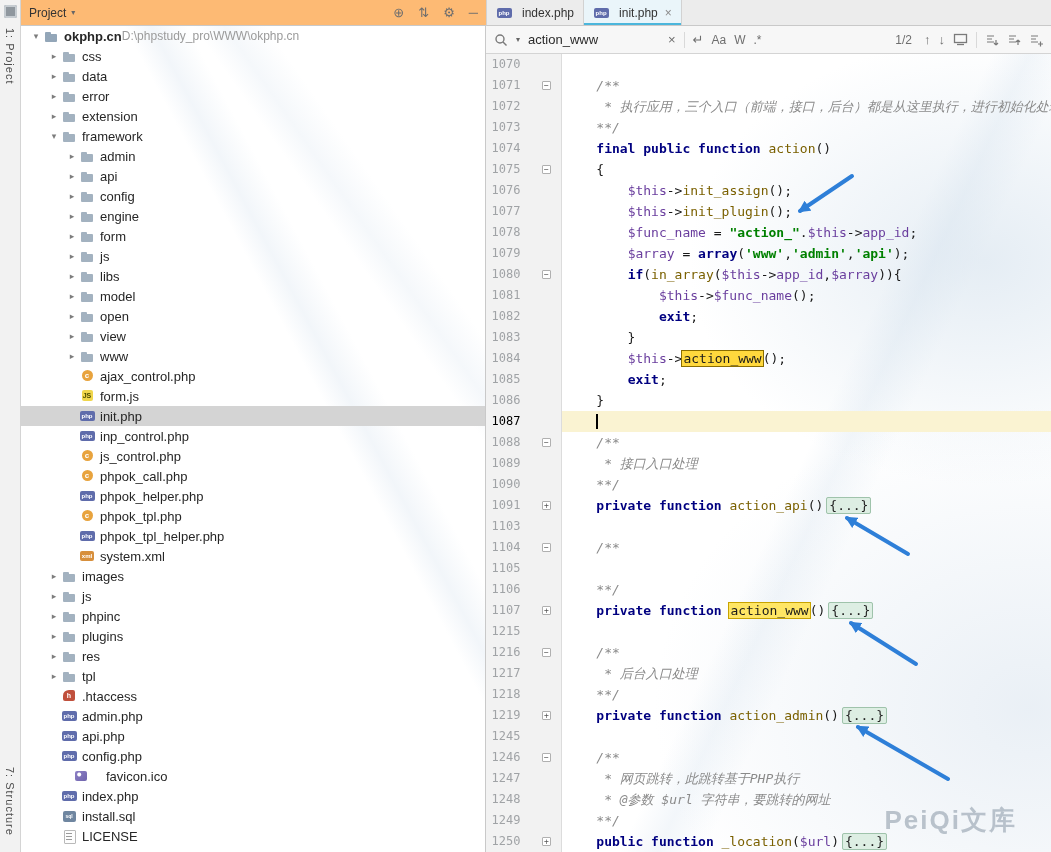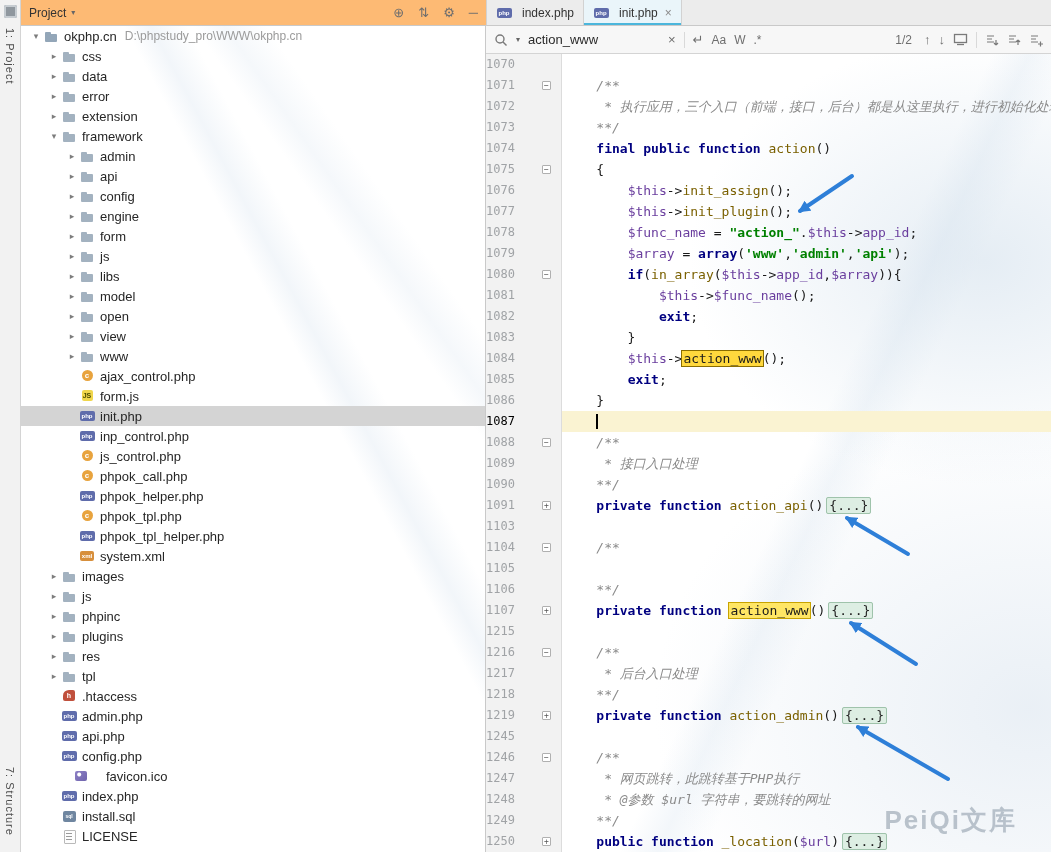--- a/index.html
+++ b/index.html
@@ -31,22 +31,22 @@
   
   .project-panel{width:465px;flex:none;position:relative;background:#fff;border-right:1px solid #c9c9c9;overflow:hidden}
   .tree-bg{position:absolute;inset:0;pointer-events:none;background:
     linear-gradient(62deg, rgba(255,255,255,0) 60%, rgba(208,222,236,0.28) 63%, rgba(255,255,255,0) 67%),
     linear-gradient(55deg, rgba(255,255,255,0) 72%, rgba(208,222,236,0.22) 75%, rgba(255,255,255,0) 79%)}
   .tree{position:absolute;inset:0}
   .tree-row{display:flex;align-items:center;height:20px;font-size:13px;color:#262626;white-space:nowrap}
   .tree-row.selected{background:#d4d4d4}
   .chev{width:14px;flex:none;font-size:9px;color:#7d7d7d;text-align:center}
   .ticon{width:16px;height:16px;flex:none;margin-right:5px;position:relative}
-  .tlabel.bold{font-weight:normal}
-  .tpath{margin-left:8px;color:#9b9b9b;font-size:12px}
+  .tlabel.bold{font-weight:bold}
+  .tpath{color:#9b9b9b;font-size:12px}
 
   .ticon-folder::before,.ticon-folder-root::before{content:"";position:absolute;left:2px;top:6px;width:12px;height:8px;background:#a3b2c0;border-radius:1px}
   .ticon-folder::after,.ticon-folder-root::after{content:"";position:absolute;left:2px;top:4px;width:6px;height:3px;background:#a3b2c0;border-radius:1px 1px 0 0}
   .ticon-folder-root::before{background:#93a6b8}
   .ticon-folder-root::after{background:#93a6b8}
   .ticon-image::before{content:"";position:absolute;left:2px;top:3px;width:12px;height:10px;border-radius:2px;
     background:radial-gradient(circle at 35% 35%, #fff 1.5px, rgba(255,255,255,0) 2.5px),linear-gradient(135deg,#8d80c5,#6f64ad)}
   .ticon-text::before{content:"";position:absolute;left:3px;top:2px;width:10px;height:12px;background:#fdfdfd;border:1px solid #b9b9b9;border-radius:1px}
   .ticon-text::after{content:"";position:absolute;left:5px;top:5px;width:6px;height:7px;background:repeating-linear-gradient(#9a9a9a 0 1px, rgba(0,0,0,0) 1px 3px)}
 
@@ -68,21 +68,21 @@
   .snav{font-size:13px;color:#6e6e6e}
   .counter{color:#6e6e6e;margin-right:4px}
 
   .code-area{flex:1;position:relative;overflow:hidden}
   .bg-cat{position:absolute;inset:0;pointer-events:none;background:
     radial-gradient(ellipse 420px 320px at 88% 26%, rgba(203,219,233,0.5), rgba(203,219,233,0) 70%),
     radial-gradient(ellipse 520px 420px at 96% 82%, rgba(208,221,234,0.45), rgba(208,221,234,0) 72%),
     linear-gradient(115deg, rgba(255,255,255,0) 54%, rgba(214,227,239,0.3) 58%, rgba(255,255,255,0) 63%)}
   .code-lines{position:absolute;inset:0}
   .cl{display:flex;height:21px}
-  .lnum{width:46px;flex:none;text-align:left;padding-right:6px;font:12px/21px "DejaVu Sans Mono",monospace;color:#a0a3a6;background:#f2f2f2}
+  .lnum{width:46px;flex:none;text-align:center;padding-right:6px;font:12px/21px "DejaVu Sans Mono",monospace;color:#a0a3a6;background:#f2f2f2}
   .fmk{width:30px;flex:none;background:#f2f2f2;border-right:1px solid #dcdcdc;display:flex;align-items:center;justify-content:center}
   .mk{width:9px;height:9px;border:1px solid #b0b0b0;background:#fff;color:#555;font:8px/7px "DejaVu Sans Mono",monospace;text-align:center;border-radius:1px}
   .ctext{flex:1;white-space:pre;font:13px/21px "DejaVu Sans Mono",monospace;padding-left:3px;min-width:0;color:#1a1a1a}
   .cl.current .ctext{background:#faf3d2}
   .cl.current .lnum{color:#000000}
   .tk-p{color:#1a1a1a}
   .tk-k{color:#000080;font-weight:bold}
   .tk-s{color:#008000;font-weight:bold}
   .tk-v{color:#6a3e9e}
   .tk-f{color:#7a6000}

